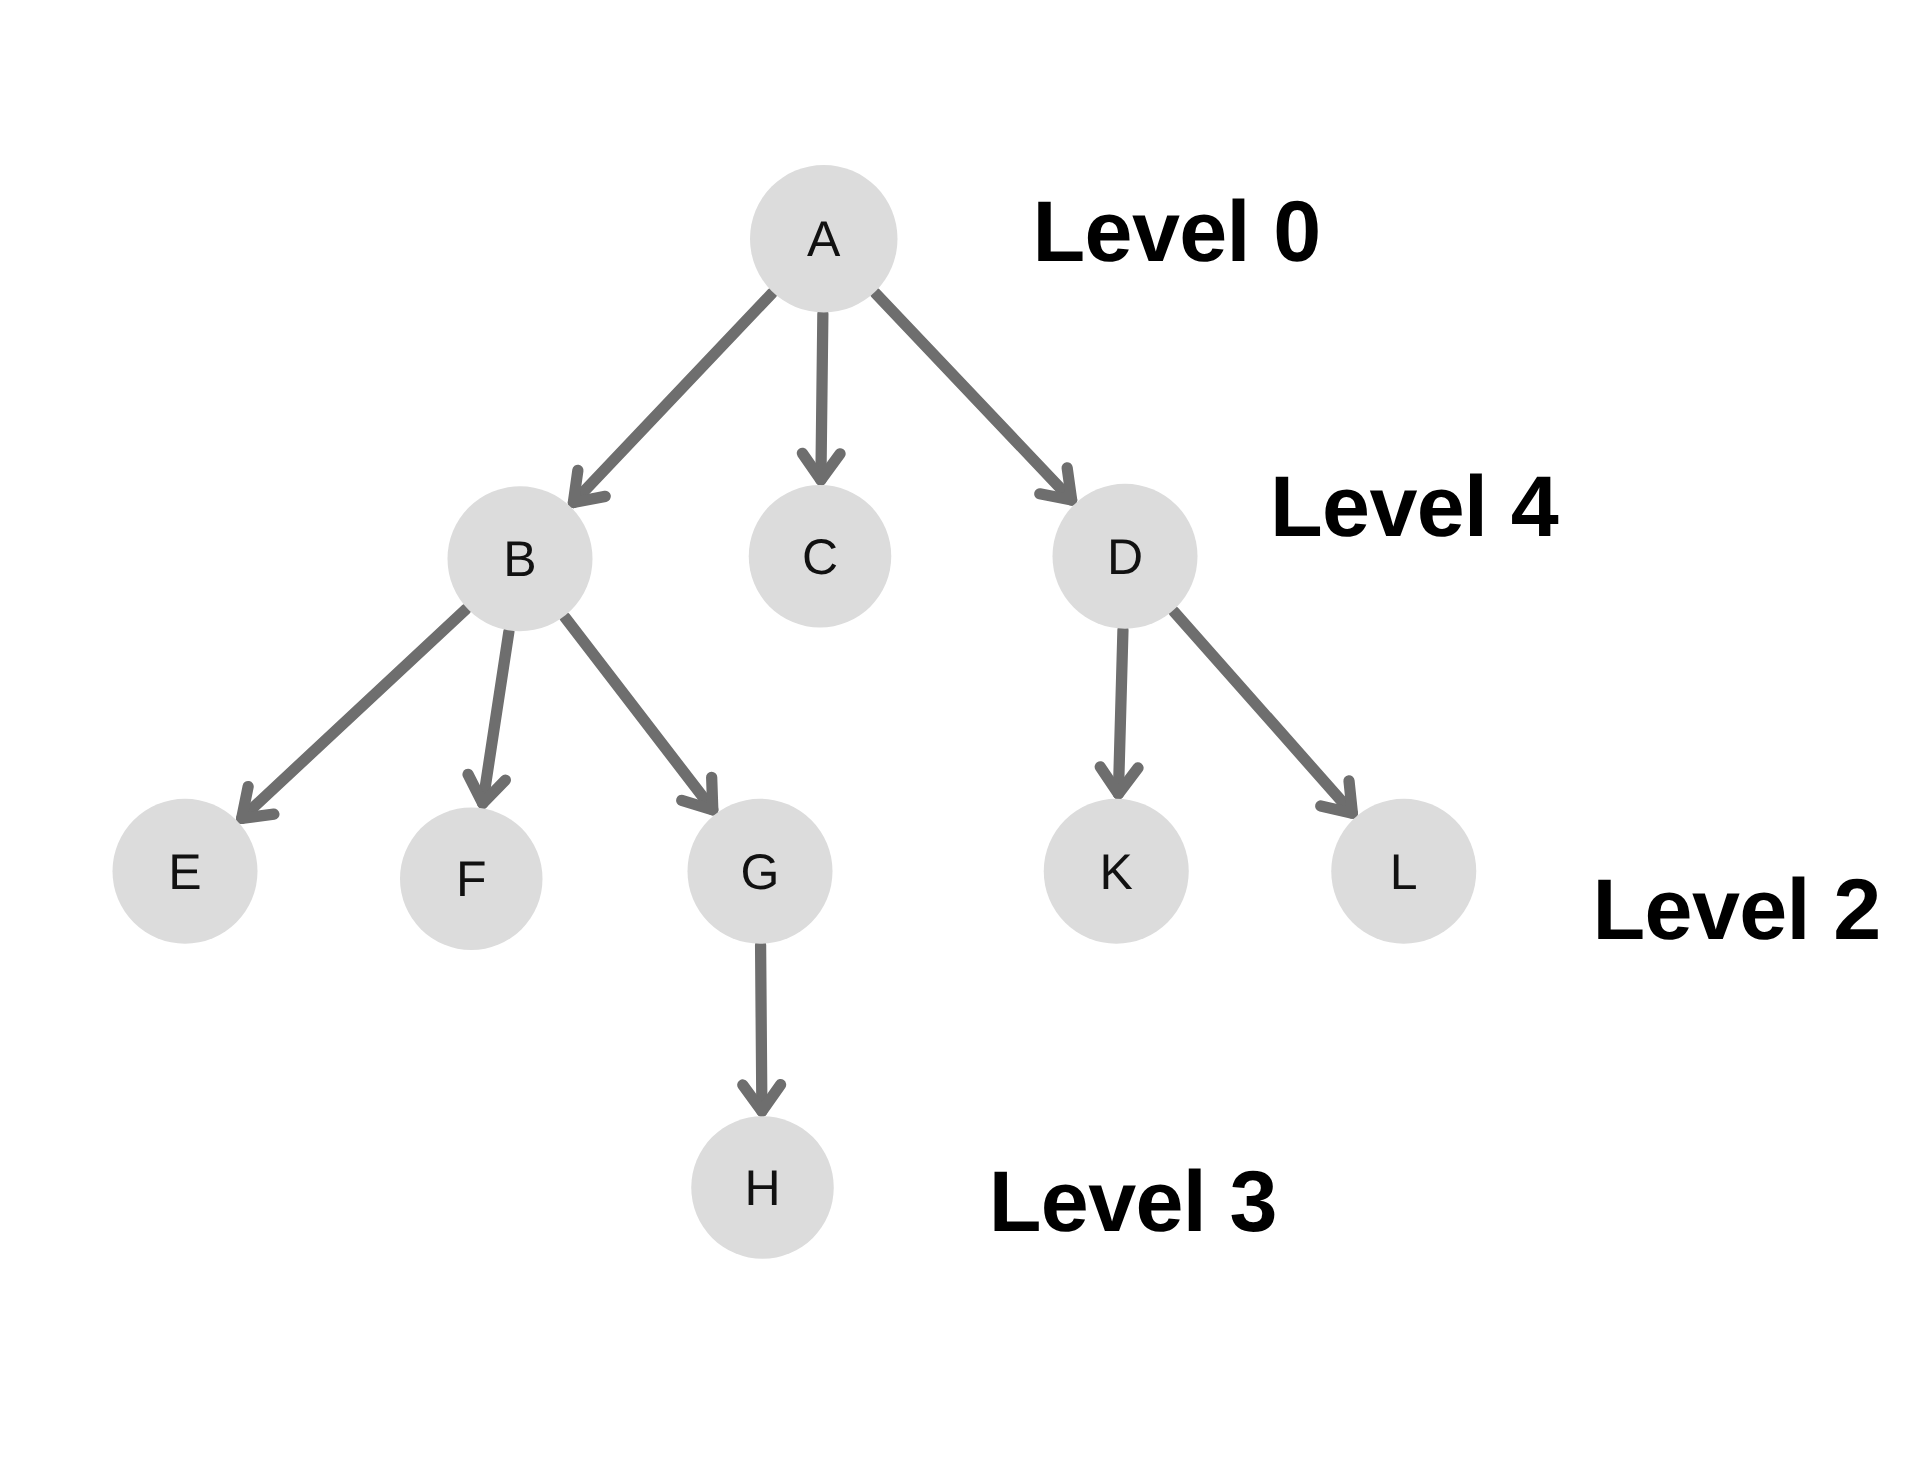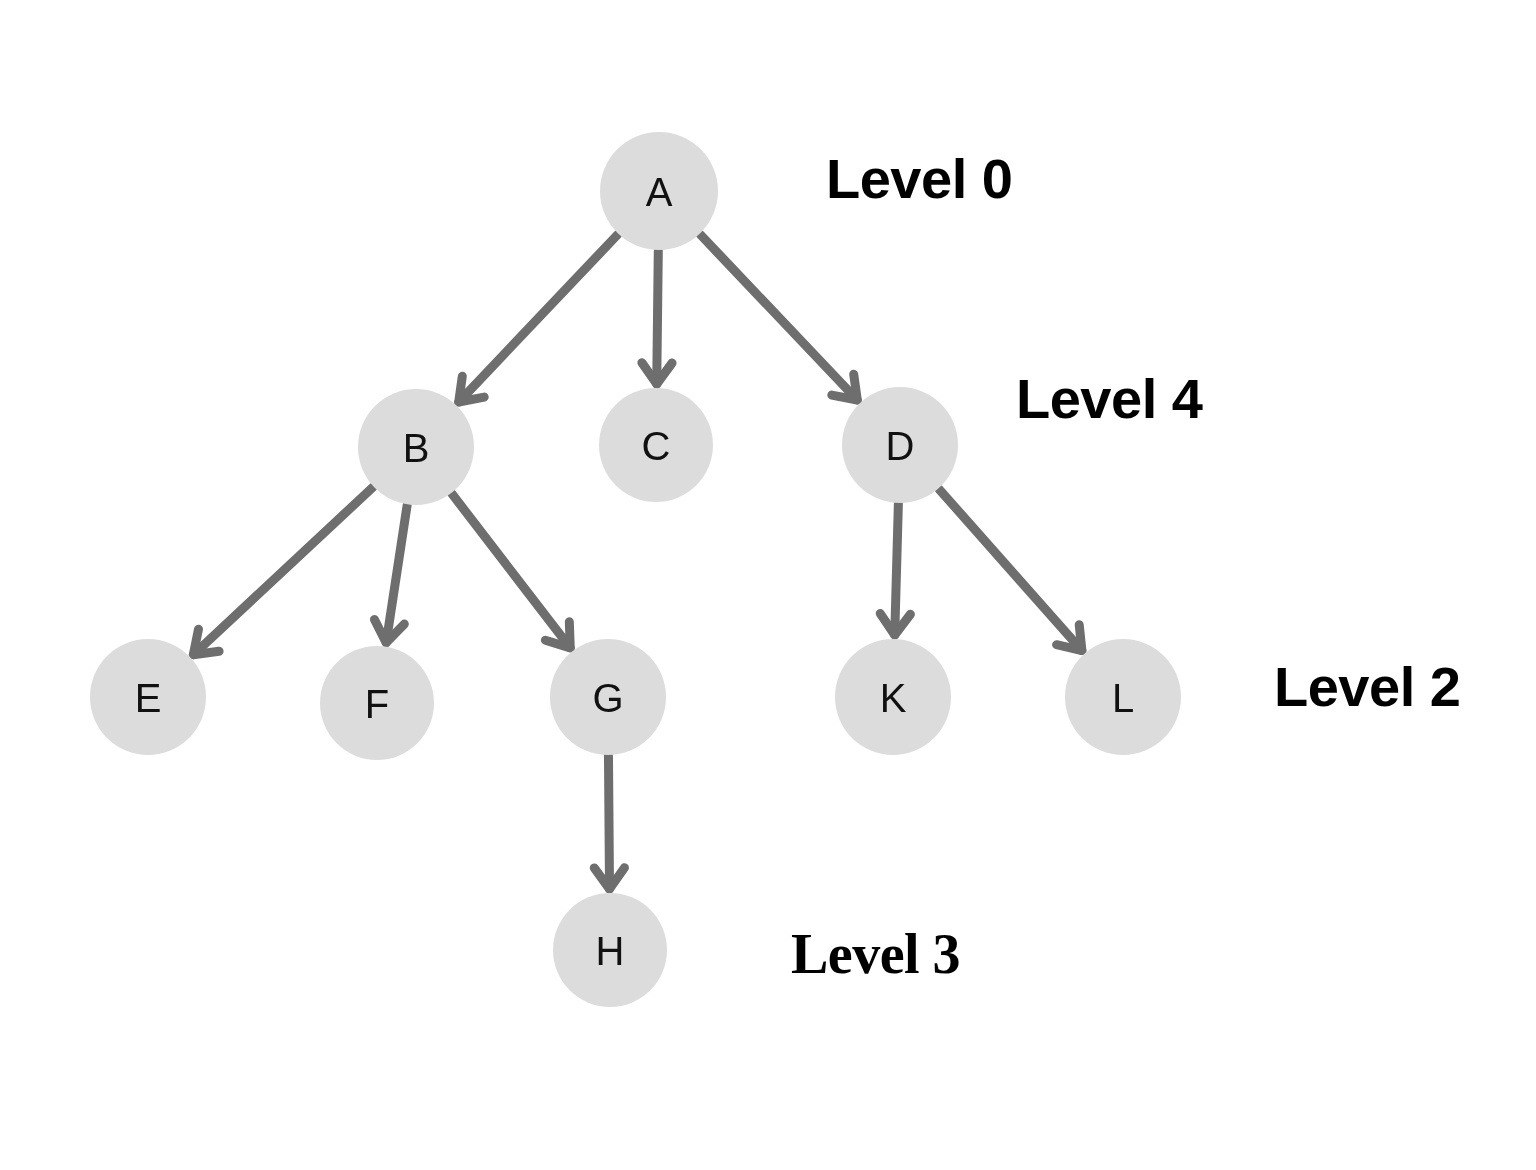--- a/index.html
+++ b/index.html
@@ -45,21 +45,21 @@
     stroke-width: 9;
     stroke-linecap: round;
     stroke-linejoin: round;
     fill: none;
   }
   .level-label {
     position: absolute;
     color: #000000;
     font-family: "Liberation Sans", sans-serif;
     font-weight: bold;
-    font-size: 56px;
+    font-size: 69px;
     letter-spacing: -0.5px;
     white-space: nowrap;
   }
 </style>
 </head>
 <body>
 
 <div id="canvas">
 
   <svg id="graph-svg" viewBox="0 0 1536 1170">
@@ -141,17 +141,17 @@
         <g>
           <circle class="node-circle" cx="610" cy="950" r="57" fill="#dcdcdc"></circle>
           <text class="node-label" x="610" y="951" fill="#111111">H</text>
         </g>
       </g>
   </svg>
 
   <div id="level-labels">
       <div class="level-label" style="left: 826px; top: 146px; color: rgb(0, 0, 0);">Level 0</div>
       <div class="level-label" style="left: 1016px; top: 366px; color: rgb(0, 0, 0);">Level 4</div>
-      <div class="level-label" style="left: 1274px; top: 654px; color: rgb(0, 0, 0);">Level 2</div>
-      <div class="level-label" style="left: 791px; top: 922px; color: rgb(0, 0, 0); font-family: Liberation Serif, serif;">Level 3</div>
+      <div class="level-label" style="left: 1274px; top: 688px; color: rgb(0, 0, 0);">Level 2</div>
+      <div class="level-label" style="left: 791px; top: 922px; color: rgb(0, 0, 0);">Level 3</div>
     </div>
 
 </div>
 
 </body></html>

